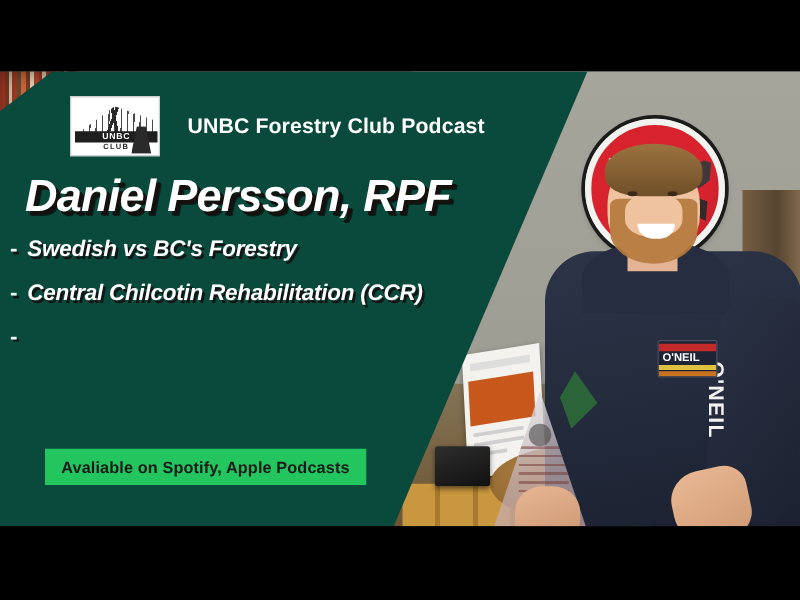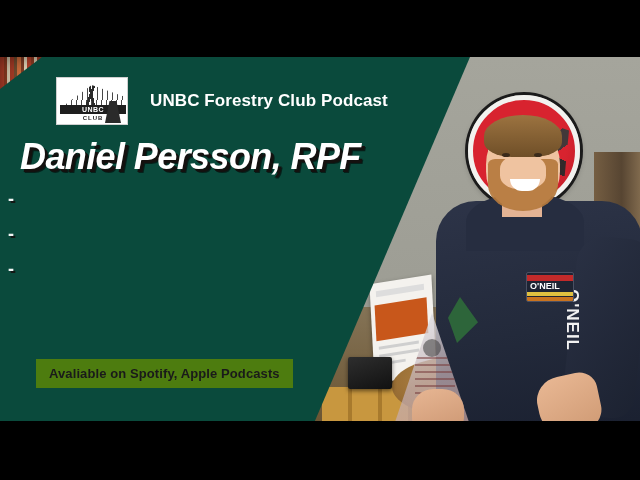--- a/index.html
+++ b/index.html
@@ -253,21 +253,21 @@
     color:#ffffff; font-size:18px; font-weight:bold; font-style:italic;
     line-height:1.18; letter-spacing:-.2px;
     text-shadow:2px 2px 0 rgba(20,17,15,.9);
     font-family:"Liberation Sans", sans-serif;
   }
   .topic .dash{ flex:0 0 auto; font-weight:bold; font-style:normal; opacity:.95; }
   .topic .tx{ max-width:352px; }
 
   #availability{
     position:absolute; left:36px; top:302px;
-    background:#4d7c0f; color:#1a1a1a;
+    background:#22c55e; color:#1a1a1a;
     padding:7px 13px; font-size:13px; font-weight:600;
     letter-spacing:.1px; white-space:nowrap;
     font-family:"Liberation Sans", sans-serif;
   }
 </style>
 </head>
 <body>
 
 <div id="stage">
 
@@ -340,23 +340,25 @@
         <div class="stump"></div>
       </div>
 
       <div id="show-title">UNBC Forestry Club Podcast</div>
 
       <div id="guest-name">Daniel Persson, RPF</div>
 
       <div id="topics">
         <div class="topic">
           <span class="dash">-</span>
+          <span class="tx">Swedish vs BC's Forestry</span>
         </div>
         <div class="topic">
           <span class="dash">-</span>
+          <span class="tx">Central Chilcotin Rehabilitation (CCR)</span>
         </div>
         <div class="topic">
           <span class="dash">-</span>
         </div>
       </div>
 
       <div id="availability">Avaliable on Spotify, Apple Podcasts</div>
     </div>
 
   </div>

